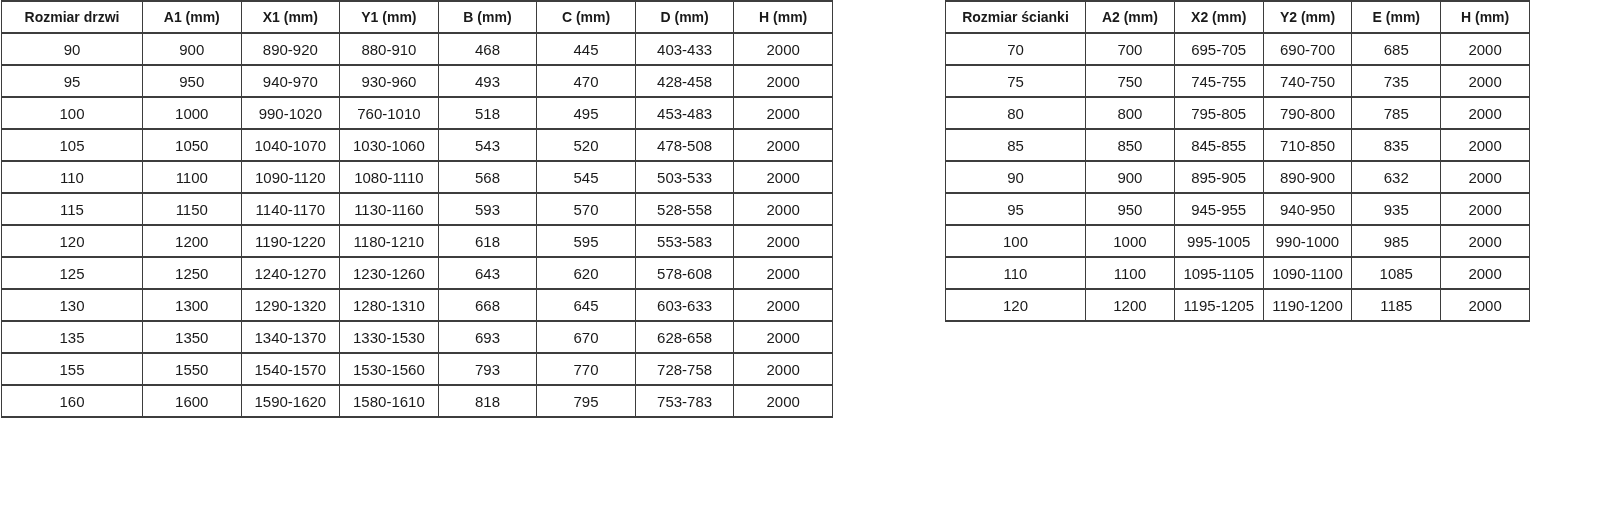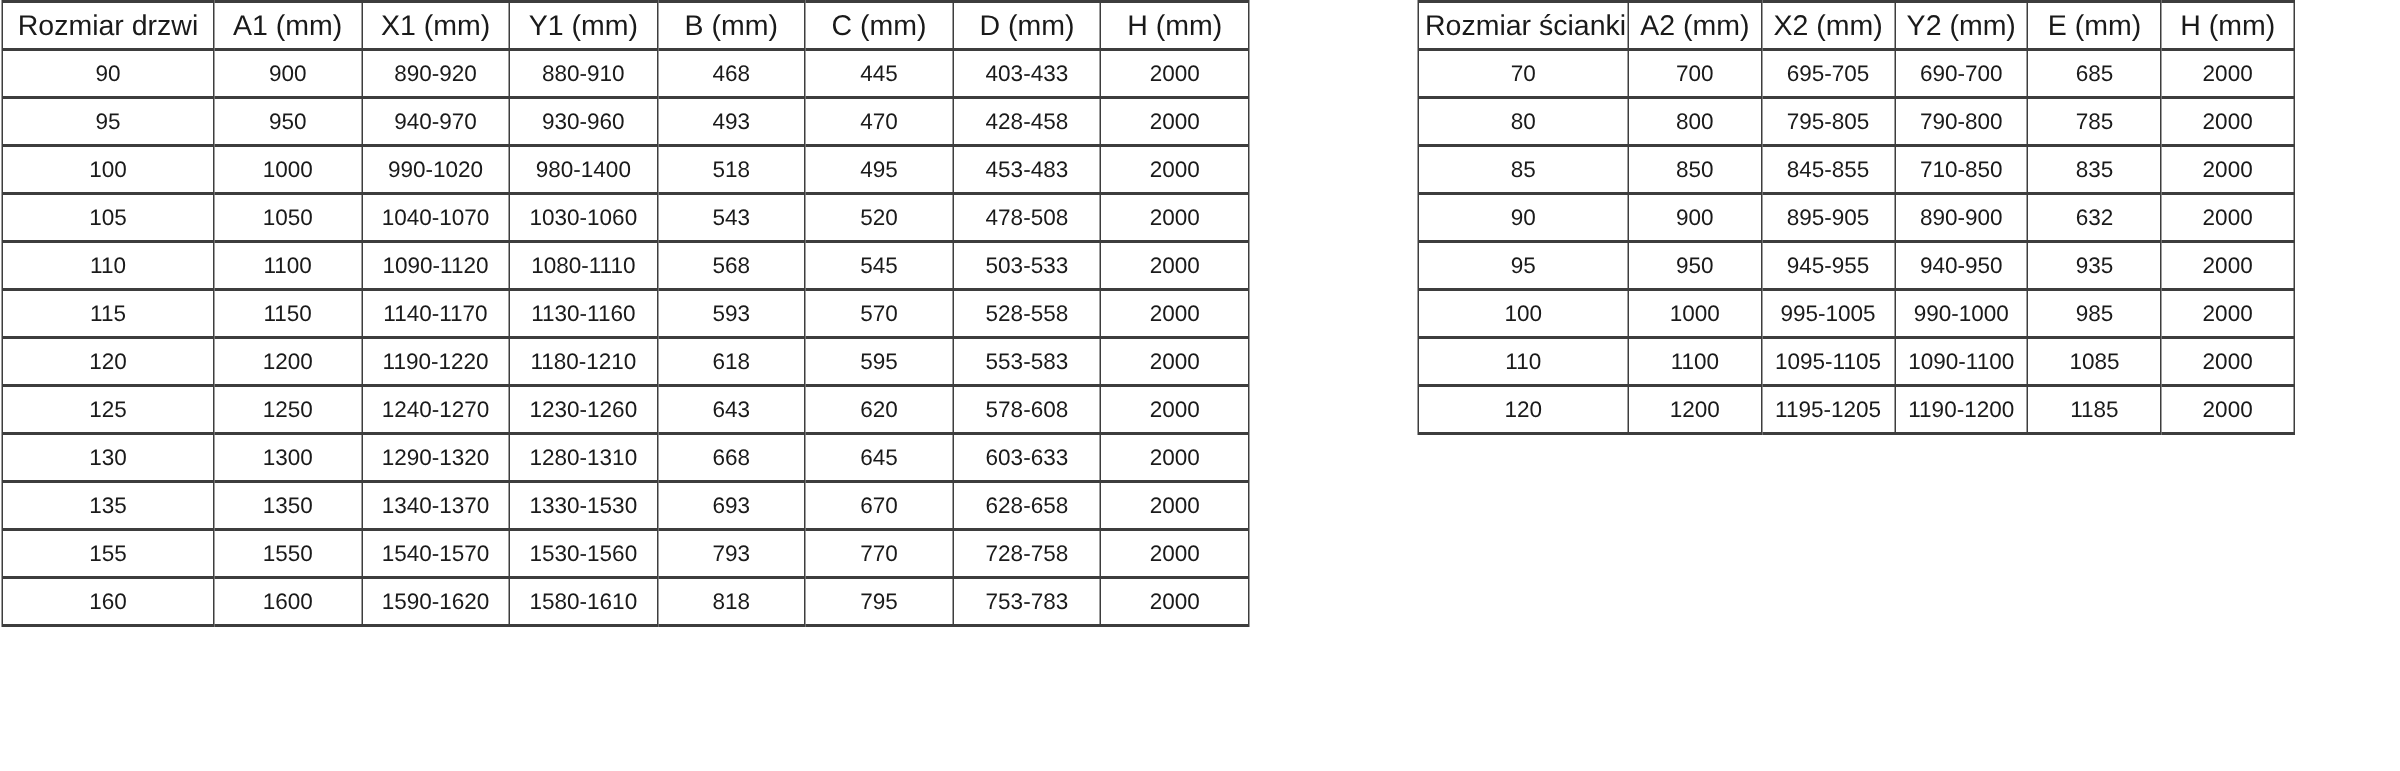--- a/index.html
+++ b/index.html
@@ -32,22 +32,22 @@
     padding: 0 4px;
     text-align: center;
     vertical-align: middle;
     color: #1a1a1a;
     font-size: 15px;
     line-height: 1;
     white-space: nowrap;
     overflow: hidden;
   }
   table.dim-table th {
-    font-weight: normal;
-    font-size: 19px;
+    font-weight: bold;
+    font-size: 14px;
   }
   table.dim-table td {
     font-weight: normal;
   }
   #door-table {
     left: 1px;
     width: 832px;
   }
   #door-table th:first-child,
   #door-table td:first-child {
@@ -97,21 +97,21 @@
           <td>930-960</td>
           <td>493</td>
           <td>470</td>
           <td>428-458</td>
           <td>2000</td>
         </tr>
         <tr>
           <td>100</td>
           <td>1000</td>
           <td>990-1020</td>
-          <td>980-1400</td>
+          <td>760-1010</td>
           <td>518</td>
           <td>495</td>
           <td>453-483</td>
           <td>2000</td>
         </tr>
         <tr>
           <td>105</td>
           <td>1050</td>
           <td>1040-1070</td>
           <td>1030-1060</td>
@@ -216,20 +216,28 @@
       <tbody>
         <tr>
           <td>70</td>
           <td>700</td>
           <td>695-705</td>
           <td>690-700</td>
           <td>685</td>
           <td>2000</td>
         </tr>
         <tr>
+          <td>75</td>
+          <td>750</td>
+          <td>745-755</td>
+          <td>740-750</td>
+          <td>735</td>
+          <td>2000</td>
+        </tr>
+        <tr>
           <td>80</td>
           <td>800</td>
           <td>795-805</td>
           <td>790-800</td>
           <td>785</td>
           <td>2000</td>
         </tr>
         <tr>
           <td>85</td>
           <td>850</td>

